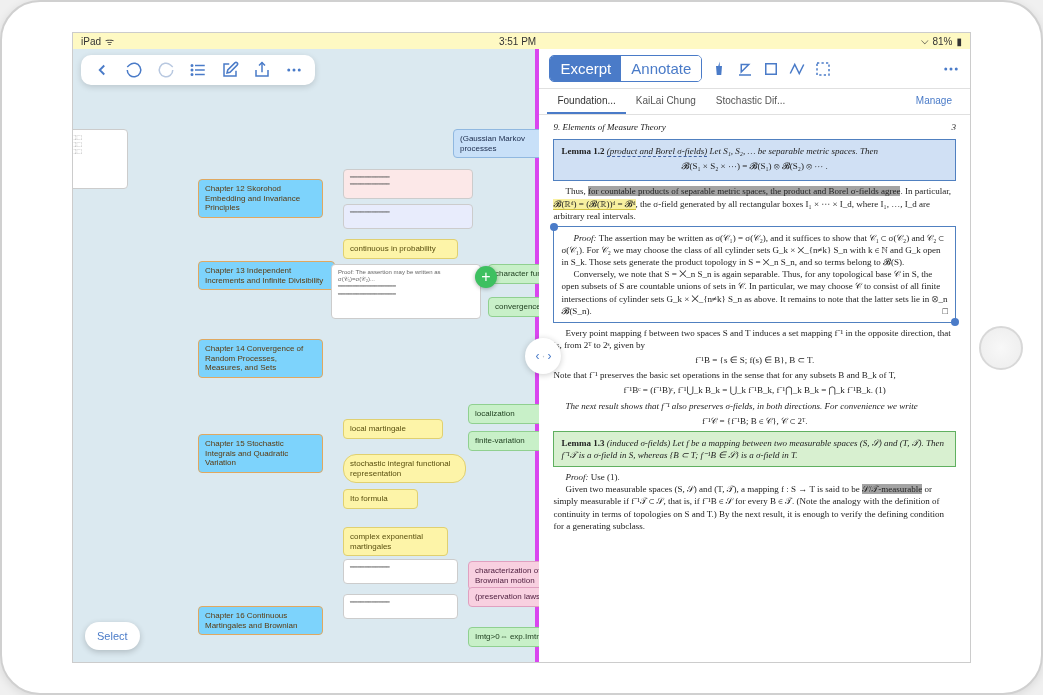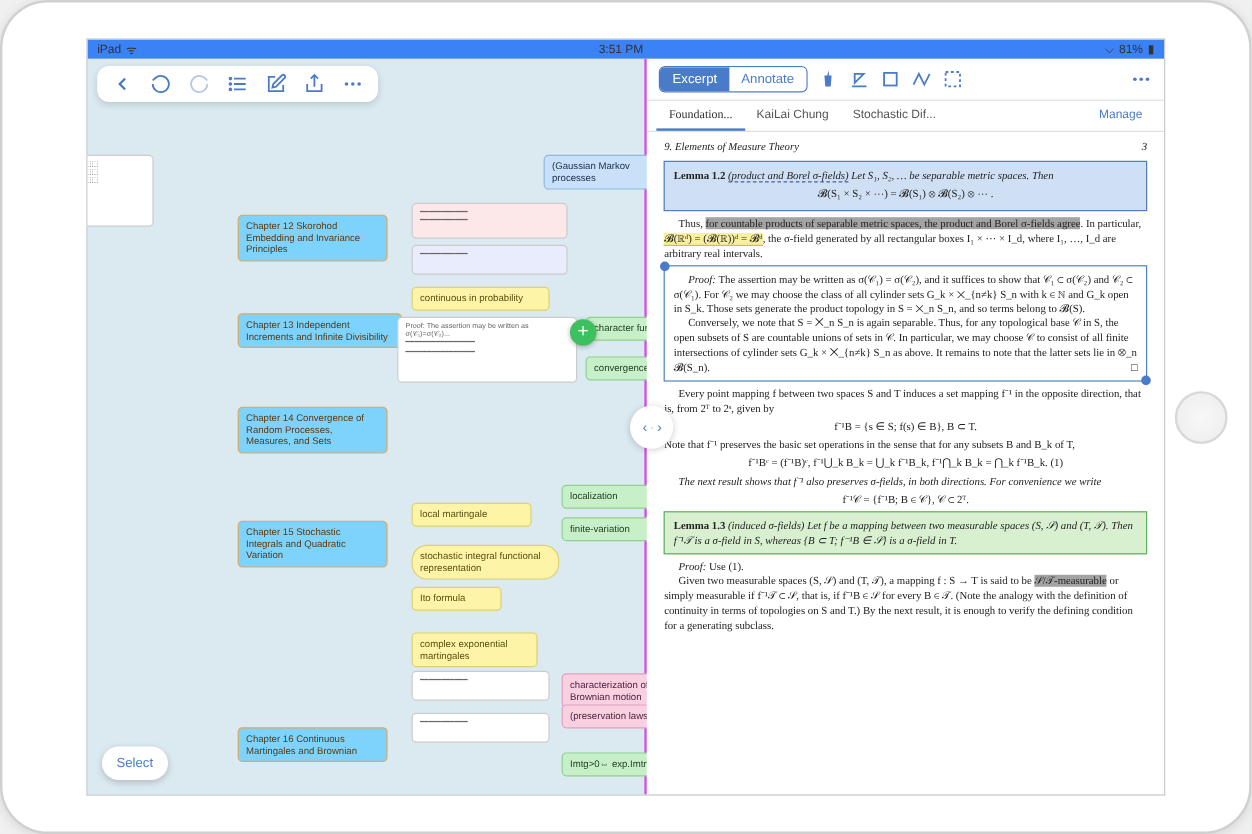--- a/index.html
+++ b/index.html
@@ -1,44 +1,44 @@
 <!DOCTYPE html>
 <html><head>
 <meta charset="utf-8">
 <style>
 * { box-sizing: border-box; margin: 0; padding: 0; }
 body { font-family: -apple-system, Helvetica, Arial, sans-serif; background: #f0f0f0; display: flex; justify-content: center; align-items: center; height: 695px; width: 1043px; }
 .ipad-frame { width: 1043px; height: 695px; background: #fff; border-radius: 40px; border: 2px solid #d0d0d0; position: relative; padding: 30px 70px; box-shadow: 0 2px 10px rgba(0,0,0,0.1); }
 .home-button { position: absolute; right: 18px; top: 50%; transform: translateY(-50%); width: 44px; height: 44px; border: 2px solid #d8d8d8; border-radius: 50%; background: radial-gradient(circle,#f8f8f8,#ececec); }
 .screen { width: 100%; height: 100%; background: #dbe9f0; border: 1px solid #ccc; position: relative; overflow: hidden; }
-.status-bar { height: 16px; background: #3b82f6; display: flex; align-items: center; justify-content: space-between; padding: 0 8px; font-size: 10px; color: #333; }
+.status-bar { height: 16px; background: #fef9c3; display: flex; align-items: center; justify-content: space-between; padding: 0 8px; font-size: 10px; color: #333; }
 .status-left, .status-right { display: flex; align-items: center; gap: 4px; }
 .content { display: flex; height: calc(100% - 16px); }
-.left-panel { width: 52%; position: relative; background: #dbe9f0; border-right: 2px solid #d946ef; }
+.left-panel { width: 52%; position: relative; background: #dbe9f0; border-right: 4px solid #d946ef; }
 .right-panel { width: 48%; background: #fff; display: flex; flex-direction: column; }
 .toolbar { background: #fff; border-radius: 10px; box-shadow: 0 2px 6px rgba(0,0,0,0.15); position: absolute; top: 6px; left: 8px; display: flex; align-items: center; gap: 14px; padding: 6px 12px; z-index: 100; }
 .tb-icon { width: 18px; height: 18px; display: flex; align-items: center; justify-content: center; color: #4a7bc8; cursor: pointer; }
 .mindmap { position: absolute; top: 0; left: 0; width: 100%; height: 100%; padding-top: 50px; }
 .node { position: absolute; border-radius: 4px; padding: 4px 6px; font-size: 8px; line-height: 1.2; border: 1px solid; }
 .node-orange { background: #7dd3fc; border-color: #e0a860; color: #5a3a10; }
 .node-yellow { background: #fdf4a8; border-color: #e0d070; color: #5a5010; }
 .node-green { background: #c8f0c8; border-color: #90d090; color: #204020; }
 .node-pink { background: #f8d0e0; border-color: #e0a0c0; color: #502040; }
 .node-blue { background: #c8e0f8; border-color: #90b8e0; color: #203050; }
 .node-white { background: #fff; border-color: #ccc; color: #666; font-size: 6px; }
 .select-btn { position: absolute; bottom: 12px; left: 12px; background: #fff; border-radius: 16px; padding: 8px 12px; font-size: 11px; color: #4a7bc8; box-shadow: 0 2px 6px rgba(0,0,0,0.2); }
 .add-btn { position: absolute; width: 22px; height: 22px; background: #3dc060; border-radius: 50%; color: #fff; display: flex; align-items: center; justify-content: center; font-size: 16px; box-shadow: 0 1px 4px rgba(0,0,0,0.3); z-index: 50; }
 .right-toolbar { display: flex; align-items: center; padding: 6px 10px; gap: 8px; border-bottom: 1px solid #e0e0e0; }
 .seg-control { display: flex; border-radius: 5px; overflow: hidden; border: 1px solid #4a7bc8; }
-.seg-btn { padding: 4px 10px; font-size: 11px; background: #fff; color: #4a7bc8; }
+.seg-btn { padding: 4px 10px; font-size: 15px; background: #fff; color: #4a7bc8; }
 .seg-btn.active { background: #4a7bc8; color: #fff; }
 .rt-icon { width: 18px; height: 18px; color: #4a7bc8; display: flex; align-items: center; justify-content: center; }
 .tabs { display: flex; align-items: center; padding: 0 8px; border-bottom: 1px solid #e0e0e0; font-size: 10px; }
 .tab { padding: 6px 10px; color: #555; border-bottom: 2px solid transparent; white-space: nowrap; text-overflow: ellipsis; overflow: hidden; max-width: 90px; }
-.tab.active { border-bottom-color: #4a7bc8; color: #333; font-family: Liberation Serif, serif; }
+.tab.active { border-bottom-color: #4a7bc8; color: #333; }
 .tab.manage { margin-left: auto; color: #4a7bc8; }
 .doc-content { flex: 1; overflow: hidden; padding: 6px 14px; font-family: 'Times New Roman', serif; font-size: 9px; line-height: 1.35; color: #222; }
 .doc-header { display: flex; justify-content: space-between; font-style: italic; margin-bottom: 6px; }
 .lemma-box { border: 1px solid #5080c0; background: #d0e0f4; padding: 5px 7px; margin: 4px 0; }
 .lemma-box-green { border: 1px solid #60b060; background: #d8f0d0; padding: 5px 7px; margin: 4px 0; }
 .proof-box { border: 1px solid #5080c0; padding: 5px 7px; margin: 4px 0; position: relative; }
 .sel-handle { position: absolute; width: 8px; height: 8px; background: #4a7bc8; border-radius: 50%; }
 .math-center { text-align: center; margin: 3px 0; }
 .hl-pink { background: #a3a3a3; }
 .hl-yellow { background: #f8f0a0; border-bottom: 1px solid #d0c040; }

